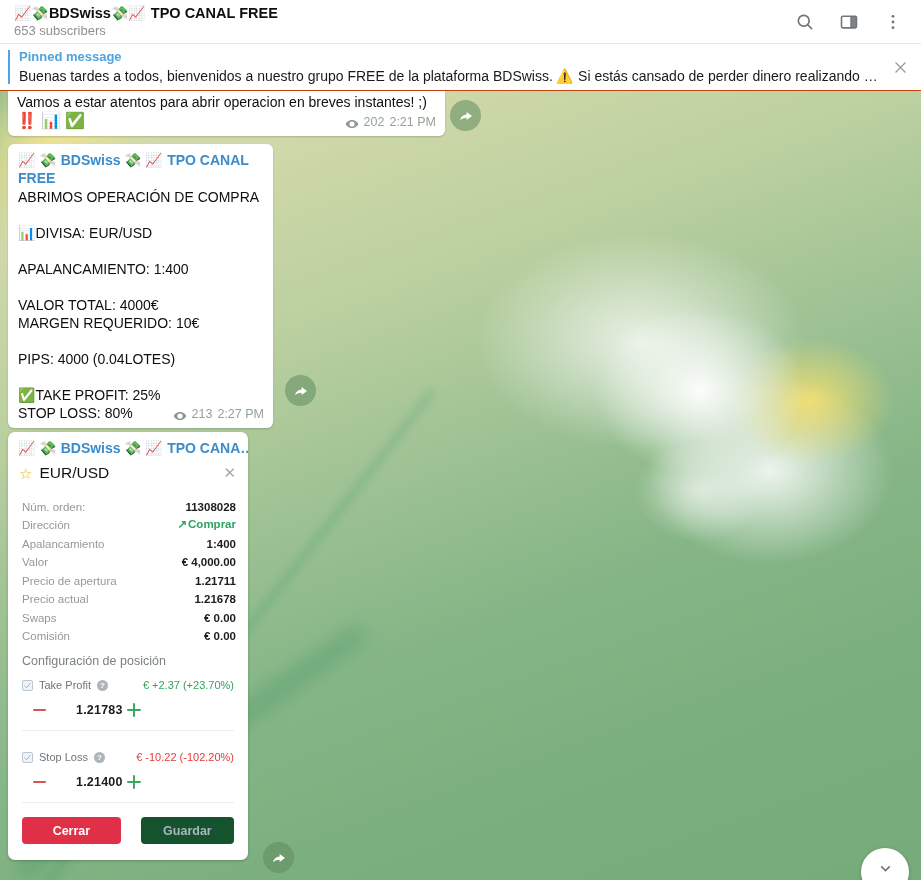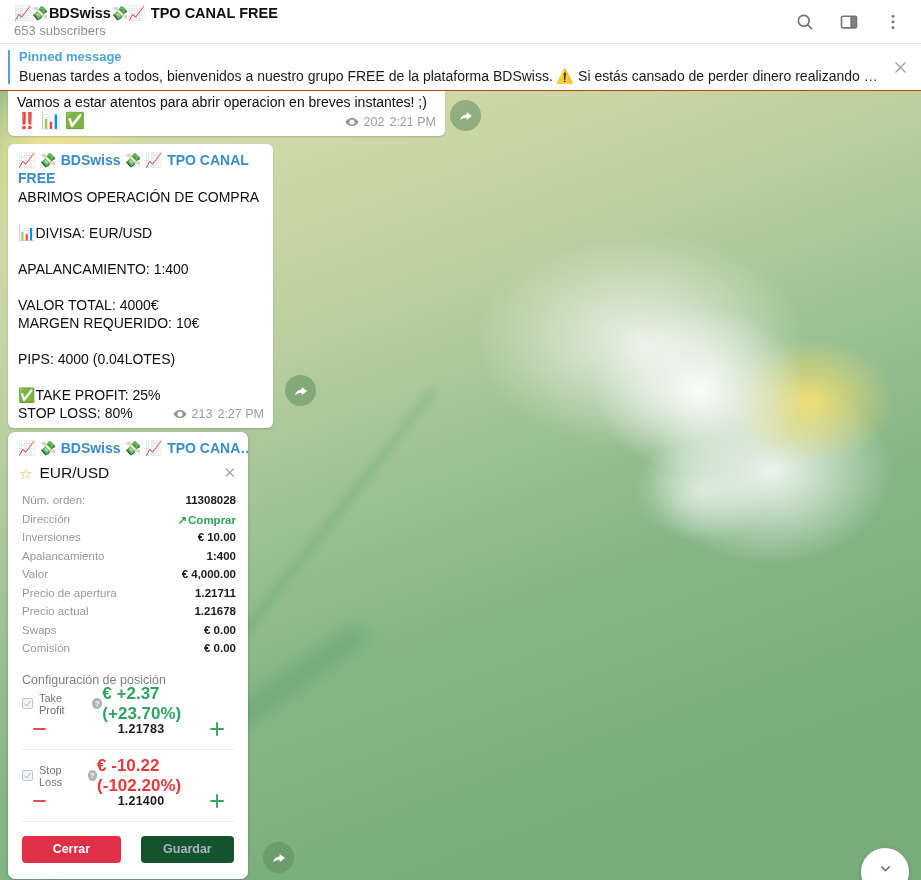--- a/index.html
+++ b/index.html
@@ -130,21 +130,21 @@
     left: 8px; top: 53px; width: 265px;
     padding: 7px 9px 6px 10px;
   }
   .b-author {
     font-size: 14px; font-weight: bold; color: #3a8ccb;
     line-height: 18px; margin-bottom: 1px;
   }
   .b-line { line-height: 18px; font-size: 14px; }
   .b-gap { height: 18px; }
   .meta {
-    display: flex; align-items: center; gap: 5px;
+    display: flex; align-items: flex-end; gap: 5px;
     color: #8a9a8a; font-size: 12.5px;
     position: absolute; right: 9px; bottom: 5px;
   }
   .meta .eye { display: inline-flex; }
   .meta .views { color: #94a394; }
   .meta .time { color: #94a394; }
 
   .fwd-btn {
     position: absolute;
     width: 31px; height: 31px; border-radius: 50%;
@@ -173,21 +173,21 @@
   .panel-pairrow {
     display: flex; align-items: center;
     padding: 4px 10px 8px 11px;
   }
   .star { color: #e8b53c; font-size: 15px; margin-right: 7px; line-height: 1; }
   .pairname { font-size: 15.5px; color: #111; flex: 1 1 auto; }
   .pairclose { color: #a8a8a8; font-size: 15px; cursor: pointer; padding: 0 2px; }
 
   .rows { padding: 4px 12px 0 14px; }
   .row {
-    display: flex; align-items: flex-start; justify-content: space-between;
+    display: flex; align-items: flex-end; justify-content: space-between;
     height: 18.5px; font-size: 11.5px;
   }
   .row .k { color: #93999c; }
   .row .v { color: #1c1c1c; font-weight: bold; font-size: 11.5px; }
   .row .v.buy { color: #2fa360; display: inline-flex; align-items: center; gap: 1px; }
   .sect-title {
     font-size: 12.5px; color: #7b8184;
     padding: 12px 14px 4px 14px;
   }
   .tp-block { padding: 3px 14px 0 14px; }
@@ -203,25 +203,25 @@
     cursor: pointer;
   }
   .cbox svg { width: 9px; height: 9px; stroke: #8fa3b6; fill: none; stroke-width: 2; }
   .tp-label { font-size: 11px; color: #6f7579; }
   .help {
     width: 11px; height: 11px; border-radius: 50%;
     background: #aeb4b8; color: #fff; font-size: 8px;
     display: inline-flex; align-items: center; justify-content: center;
     font-weight: bold; cursor: pointer;
   }
-  .tp-amt { font-size: 17px; font-weight: bold; }
+  .tp-amt { font-size: 11px; font-weight: normal; }
   .tp-amt.pos { color: #2fa360; }
   .tp-amt.neg { color: #e23b3b; }
   .stepper {
-    display: flex; align-items: center; justify-content: space-between;
+    display: flex; align-items: center; justify-content: flex-start;
     height: 30px; padding: 0 6px;
   }
   .stepbtn { width: 22px; height: 22px; display:flex; align-items:center; justify-content:center; cursor: pointer; }
   .minus { width: 13px; height: 2px; background: #d9534f; border-radius: 1px; }
   .plus { position: relative; width: 14px; height: 14px; }
   .plus:before, .plus:after {
     content: ""; position: absolute; background: #3aa863; border-radius: 1px;
   }
   .plus:before { left: 0; top: 6px; width: 14px; height: 2px; }
   .plus:after { top: 0; left: 6px; width: 2px; height: 14px; }
@@ -412,24 +412,20 @@
         <span class="v">11308028</span>
       </div>
       <div class="row">
         <span class="k">Dirección</span>
         <span class="v buy">
             <span>↗</span>
             <span>Comprar</span>
           </span>
       </div>
       <div class="row">
-        <span class="k">Inversiones</span>
-        <span class="v">€ 10.00</span>
-      </div>
-      <div class="row">
         <span class="k">Apalancamiento</span>
         <span class="v">1:400</span>
       </div>
       <div class="row">
         <span class="k">Valor</span>
         <span class="v">€ 4,000.00</span>
       </div>
       <div class="row">
         <span class="k">Precio de apertura</span>
         <span class="v">1.21711</span>

